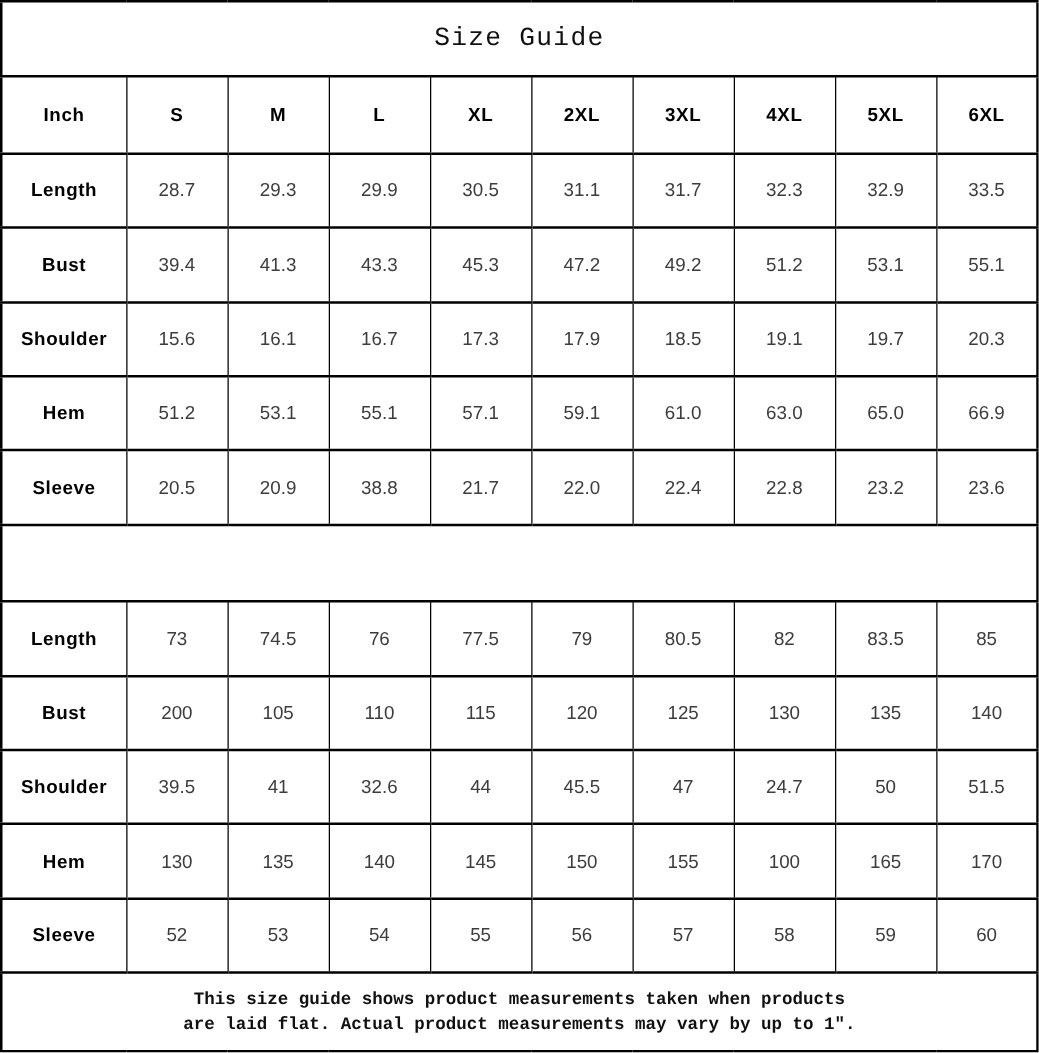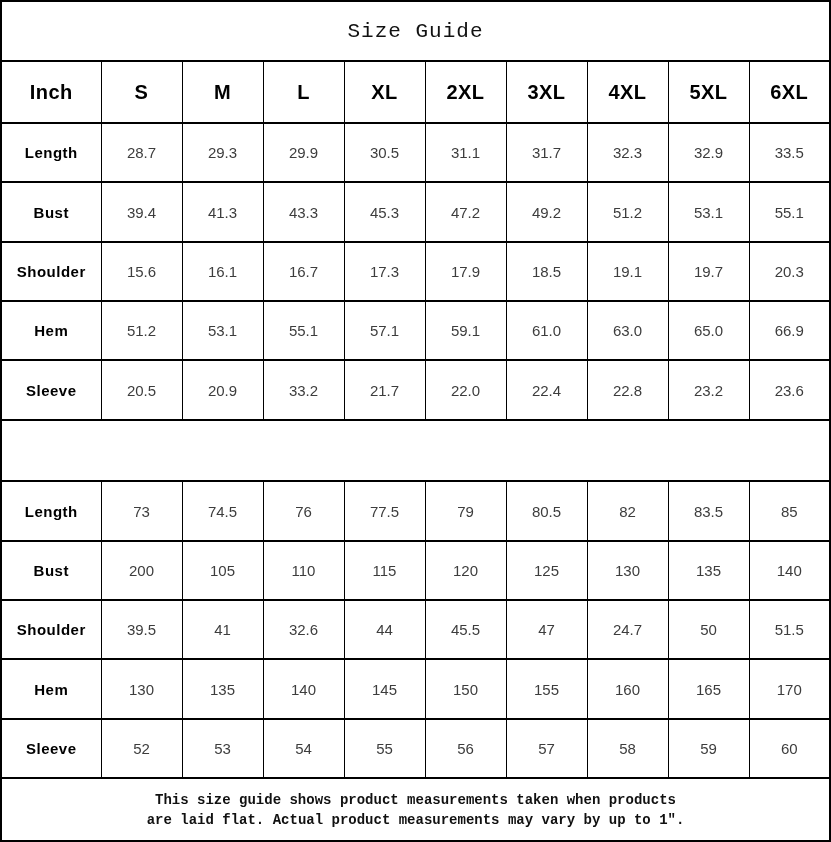--- a/index.html
+++ b/index.html
@@ -36,21 +36,21 @@
   tr.title-row td {
     height: 51px;
     font-family: "Liberation Mono", "DejaVu Sans Mono", monospace;
     font-size: 21px;
     font-weight: 400;
     color: #111111;
     letter-spacing: 1px;
   }
   tr.header-row th {
     height: 52px;
-    font-size: 20px;
+    font-size: 15px;
     font-weight: 700;
     color: #000000;
     letter-spacing: 0.5px;
   }
   tr.data-row {
     height: 52px;
   }
   tr.data-row th {
     font-size: 15px;
     font-weight: 700;
@@ -152,21 +152,21 @@
           <td>59.1</td>
           <td>61.0</td>
           <td>63.0</td>
           <td>65.0</td>
           <td>66.9</td>
         </tr>
         <tr class="data-row">
           <th>Sleeve</th>
           <td>20.5</td>
           <td>20.9</td>
-          <td>33.2</td>
+          <td>38.8</td>
           <td>21.7</td>
           <td>22.0</td>
           <td>22.4</td>
           <td>22.8</td>
           <td>23.2</td>
           <td>23.6</td>
         </tr>
         <tr class="gap-row">
           <td colspan="10"></td>
         </tr>
@@ -207,21 +207,21 @@
           <td>51.5</td>
         </tr>
         <tr class="data-row">
           <th>Hem</th>
           <td>130</td>
           <td>135</td>
           <td>140</td>
           <td>145</td>
           <td>150</td>
           <td>155</td>
-          <td>160</td>
+          <td>100</td>
           <td>165</td>
           <td>170</td>
         </tr>
         <tr class="data-row">
           <th>Sleeve</th>
           <td>52</td>
           <td>53</td>
           <td>54</td>
           <td>55</td>
           <td>56</td>

